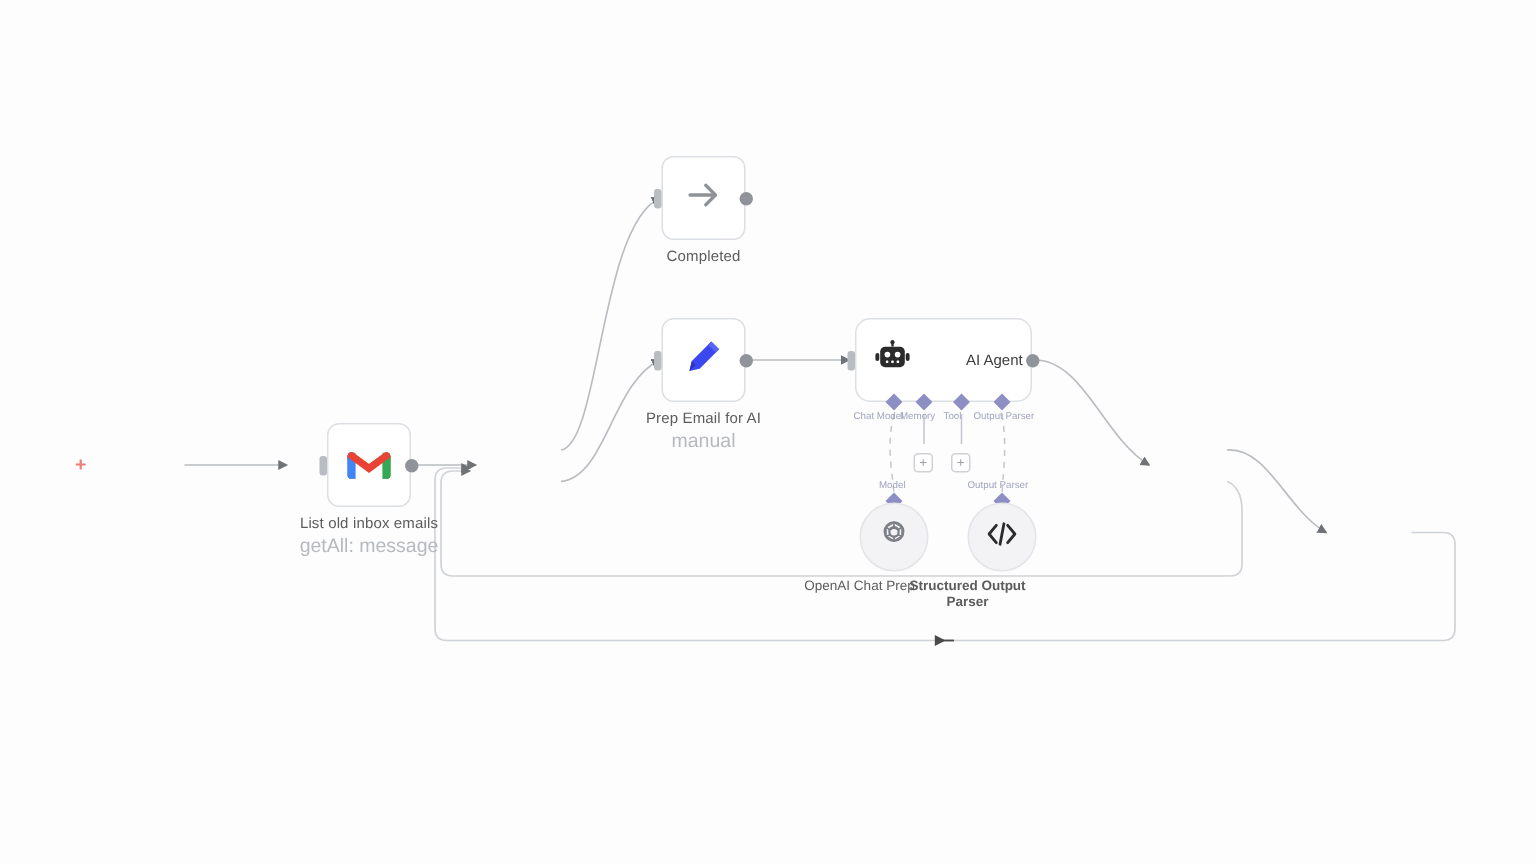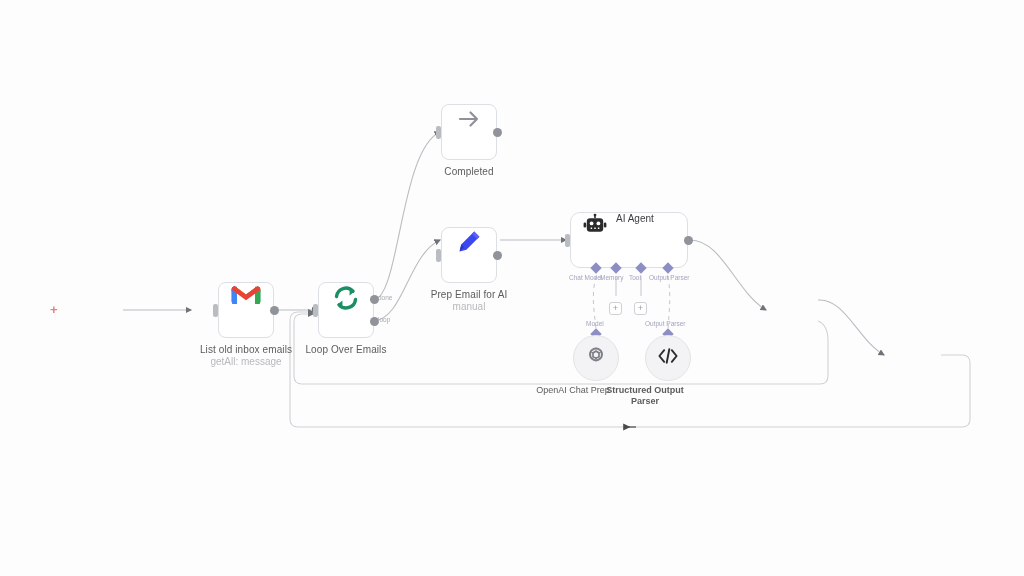--- a/index.html
+++ b/index.html
@@ -3,33 +3,33 @@
 <meta charset="utf-8">
 <style>
   html,body{margin:0;padding:0;background:#ffffff;}
   body{width:1024px;height:576px;overflow:hidden;font-family:"Liberation Sans",sans-serif;}
   #canvas{position:relative;width:1024px;height:576px;background:#fdfdfd;}
   svg.edges{position:absolute;left:0;top:0;width:1024px;height:576px;pointer-events:none;}
 
   .node{position:absolute;}
   .nodebox{
     width:56px;height:56px;border:1px solid #dcdfe3;border-radius:8px;background:#ffffff;
-    display:flex;justify-content:center;box-sizing:border-box;
+    display:flex;align-items:center;justify-content:center;box-sizing:border-box;gap:28px;
   }
   .nodebox.trigger{
     border-top-left-radius:30px;border-bottom-left-radius:30px;width:58px;
   }
   .nodebox.wide{width:118px;height:56px;justify-content:flex-start;padding-left:12px;border-radius:10px;}
   .nodelabel{
     position:absolute;left:50%;transform:translateX(-50%);
     top:62px;white-space:nowrap;font-size:10px;color:#5c5c5c;letter-spacing:.1px;
   }
   .nodesub{
     position:absolute;left:50%;transform:translateX(-50%);
-    top:74px;white-space:nowrap;font-size:10px;color:#b6b9bd;
+    top:74px;white-space:nowrap;font-size:13px;color:#b6b9bd;
   }
   .agent-title{font-size:10px;color:#3d3d3d;margin-left:9px;}
 
   .port{position:absolute;width:9px;height:9px;border-radius:50%;background:#909399;}
   .port.out{right:-4.5px;top:23.5px;}
   .port.out2a{right:-4.5px;top:13px;}
   .port.out2b{right:-4.5px;top:35px;}
   .port.inp{left:-5px;top:21.5px;width:5px;height:13px;border-radius:2px;background:#b9bcc1;}
   .portlabel{position:absolute;font-size:6.5px;color:#a8abaf;white-space:nowrap;}
 
@@ -118,53 +118,35 @@
           <path d="M1.4 7 A3.1 3.1 0 0 1 6 4.2 L20 14.2 L34 4.2 A3.1 3.1 0 0 1 38.6 7 L38.6 8.4 L20 22 L1.4 8.4 Z" fill="#ea4335"></path>
         </svg>
       </span>
       <div class="port inp"></div>
       <div class="port out"></div>
     </div>
     <div class="nodelabel">List old inbox emails</div>
     <div class="nodesub">getAll: message</div>
   </div>
 
-  <div class="node" style="left:318px;top:282px;">
-    <div class="nodebox">
-      <span>
-        <svg width="30" height="30" viewBox="0 0 30 30">
-          <path d="M5.5 13.5 A9.5 9.5 0 0 1 22 8.2" stroke="#1b8f63" stroke-width="3.4" fill="none" stroke-linecap="round"></path>
-          <path d="M24.5 16.5 A9.5 9.5 0 0 1 8 21.8" stroke="#1b8f63" stroke-width="3.4" fill="none" stroke-linecap="round"></path>
-          <path d="M18.5 4 L23.5 8.6 L18.6 12.4 Z" fill="#1b8f63"></path>
-          <path d="M11.5 26 L6.5 21.4 L11.4 17.6 Z" fill="#1b8f63"></path>
-        </svg>
-      </span>
-      <div class="port inp"></div>
-      <div class="port out2a"></div>
-      <div class="port out2b"></div>
-      <div class="portlabel" style="left:60px;top:12px;">done</div>
-      <div class="portlabel" style="left:60px;top:34px;">loop</div>
-    </div>
-    <div class="nodelabel">Loop Over Emails</div>
-  </div>
 
   <div class="node" style="left:441px;top:104px;">
     <div class="nodebox">
       <span>
         <svg width="28" height="28" viewBox="0 0 28 28">
           <path d="M5 14 L22 14 M15.5 7.5 L22 14 L15.5 20.5" stroke="#8f9398" stroke-width="2.2" fill="none" stroke-linecap="round" stroke-linejoin="round"></path>
         </svg>
       </span>
       <div class="port inp"></div>
       <div class="port out"></div>
     </div>
     <div class="nodelabel">Completed</div>
   </div>
 
-  <div class="node" style="left:441px;top:212px;margin-top:15px;">
+  <div class="node" style="left:441px;top:212px;">
     <div class="nodebox">
       <span>
         <svg width="28" height="28" viewBox="0 0 28 28">
           <path d="M19.2 3.6 L24.4 8.8 L11.4 21.8 L4.6 23.4 L6.2 16.6 Z" fill="#3b48ef"></path>
           <path d="M4.6 23.4 L6.2 16.6 L8.9 19.3 Z" fill="#2b34c6"></path>
           <path d="M19.2 3.6 L24.4 8.8 L22.2 11 L17 5.8 Z" fill="#5a63f2"></path>
         </svg>
       </span>
       <div class="port inp"></div>
       <div class="port out"></div>

